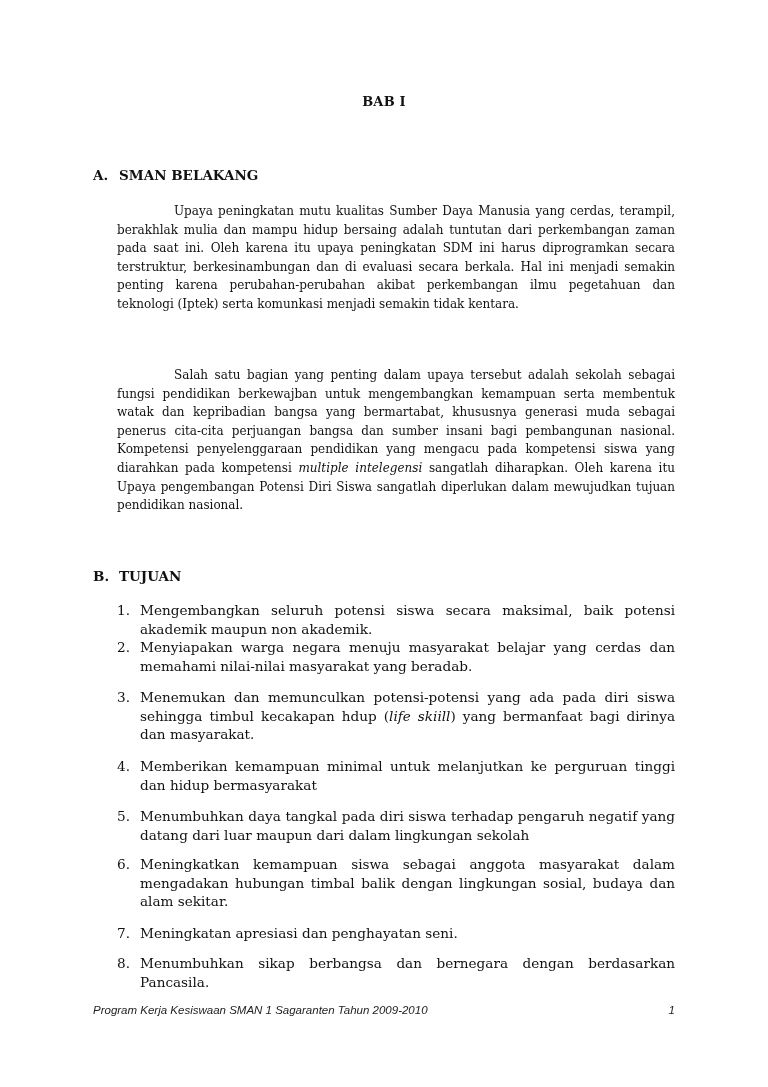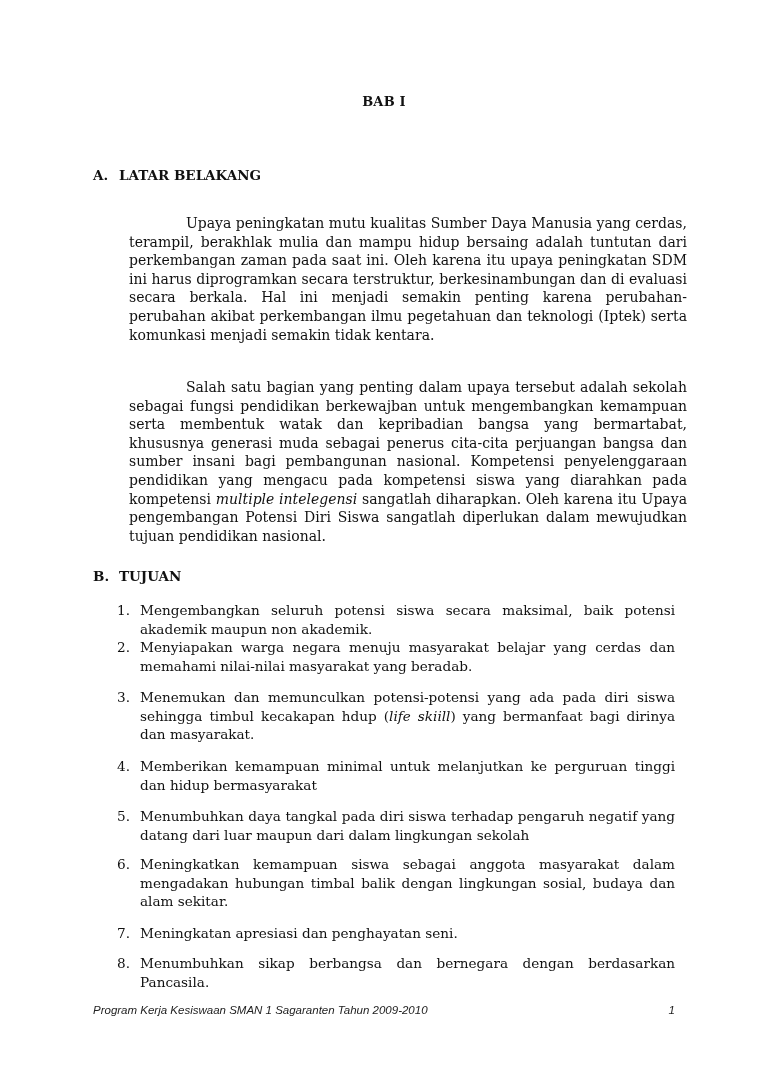--- a/index.html
+++ b/index.html
@@ -13,22 +13,22 @@
       font-weight: bold; font-size: 13px; letter-spacing: 0.2px;
       font-family: "DejaVu Serif", serif;
     }
     .section-head {
       position: absolute; left: 93px; font-weight: bold; font-size: 13.5px;
       font-family: "DejaVu Serif", serif;
     }
     .section-head .letter { display: inline-block; width: 26px; }
     .para {
       position: absolute; left: 117px; width: 558px;
-      font-size: 14px; line-height: 18.6px; text-align: justify;
-      text-indent: 57px; margin: 12px;
+      font-size: 12px; line-height: 18.6px; text-align: justify;
+      text-indent: 57px; margin: 0;
       font-family: "DejaVu Serif", serif;
     }
     .para em { font-style: italic; }
     .list-item {
       position: absolute; left: 117px; width: 558px;
       font-size: 13.6px; line-height: 18.6px; text-align: justify;
       display: flex;
       font-family: "DejaVu Serif", serif;
     }
     .list-item .num { width: 23px; flex: 0 0 23px; }
@@ -41,21 +41,21 @@
     }
   </style>
 </head>
 <body>
 
 <div class="page">
 
   <div class="title" style="top:94px;">BAB I</div>
 
   <div class="section-head" style="top:167px;">
-    <span class="letter">A.</span><span>LATAR BELAKANG</span>
+    <span class="letter">A.</span><span>SMAN BELAKANG</span>
   </div>
 
   <p class="para" style="top:202px;">Upaya peningkatan mutu kualitas Sumber Daya Manusia yang cerdas, terampil, berakhlak mulia dan mampu hidup bersaing adalah tuntutan dari perkembangan zaman pada saat ini. Oleh karena itu upaya peningkatan SDM ini harus diprogramkan secara terstruktur, berkesinambungan dan di evaluasi secara berkala. Hal ini menjadi semakin penting karena perubahan-perubahan akibat perkembangan ilmu pegetahuan dan teknologi (Iptek) serta komunkasi menjadi semakin tidak kentara.</p>
 
   <p class="para" style="top:366px;"><span>Salah satu bagian yang penting dalam upaya tersebut adalah sekolah sebagai fungsi pendidikan berkewajban untuk mengembangkan kemampuan serta membentuk watak dan kepribadian bangsa yang bermartabat, khususnya generasi muda sebagai penerus cita-cita perjuangan bangsa dan sumber insani bagi pembangunan nasional. Kompetensi penyelenggaraan pendidikan yang mengacu pada kompetensi siswa yang diarahkan pada kompetensi </span><em>multiple intelegensi</em><span> sangatlah diharapkan. Oleh karena itu Upaya pengembangan Potensi Diri Siswa sangatlah diperlukan dalam mewujudkan tujuan pendidikan nasional.</span></p>
 
   <div class="section-head" style="top:568px;">
     <span class="letter">B.</span><span>TUJUAN</span>
   </div>
 

